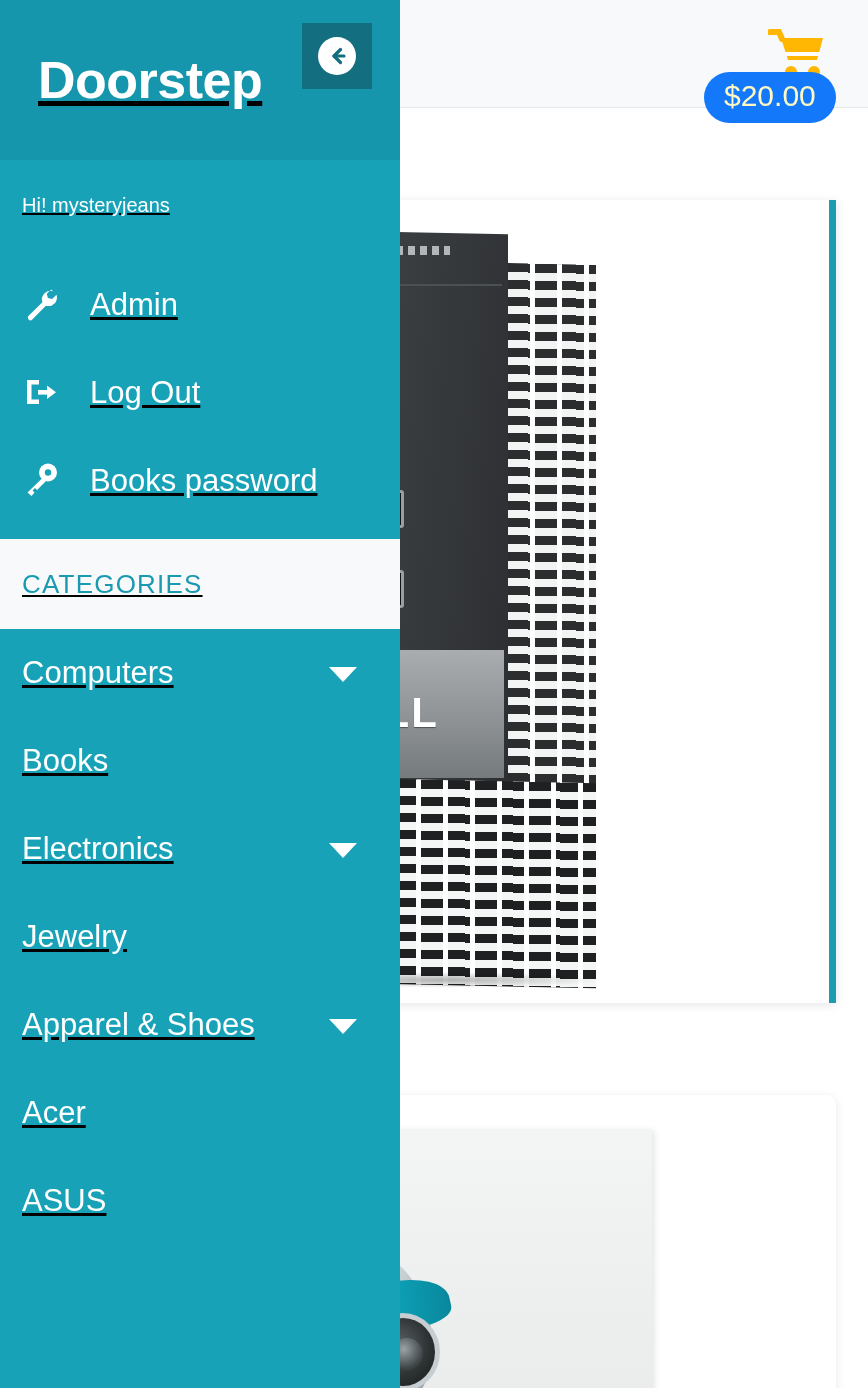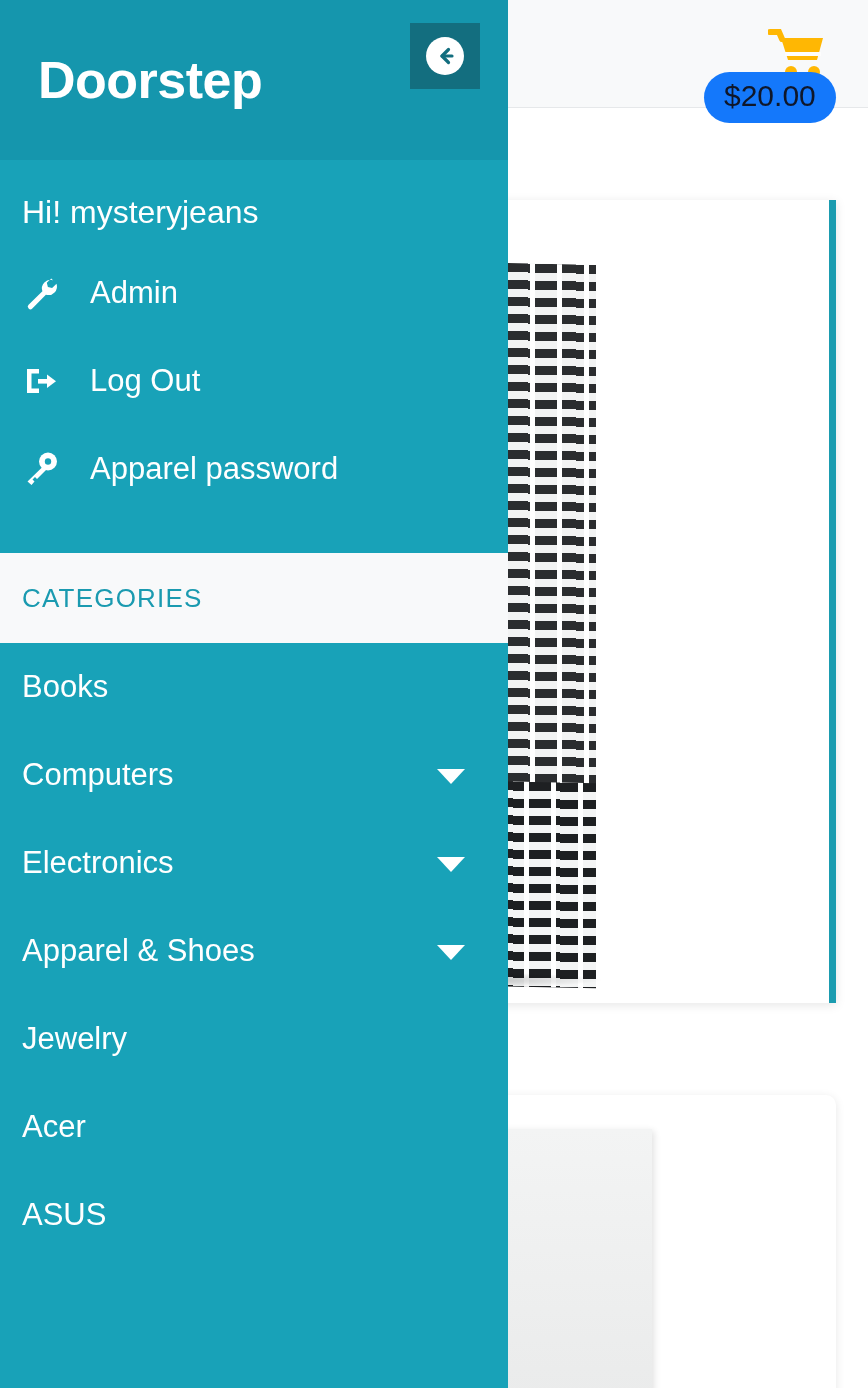--- a/index.html
+++ b/index.html
@@ -73,21 +73,21 @@
     align-items: center;
     justify-content: center;
   }
   .cart-icon svg { display: block; }
 
   .price-badge {
     position: absolute;
     left: -58px;
     top: 54px;
     background: #1478fb;
-    color: #0f172a;
+    color: #fef9c3;
     font-size: 30px;
     line-height: 1;
     padding: 9px 20px 12px 20px;
     border-radius: 999px;
     white-space: nowrap;
   }
 
   
   .card {
     position: absolute;
@@ -313,24 +313,25 @@
     left: 500px; top: 0;
     width: 368px; height: 1388px;
     background: rgba(255,255,255,0.0);
     pointer-events: none;
   }
 
   
   .drawer {
     position: absolute;
     left: 0; top: 0;
-    width: 508px;
+    width: 400px;
     height: 1388px;
     background: #18a2b8;
     overflow: hidden;
+    text-decoration: underline;
   }
 
   .drawer-header {
     position: relative;
     height: 160px;
     background: #1596ad;
     display: flex;
     align-items: center;
   }
   .brand {
@@ -360,27 +361,27 @@
     align-items: center;
     justify-content: center;
   }
 
   .user-block {
     background: #18a2b8;
     padding: 24px 0 40px 0;
   }
   .greeting {
     color: #ffffff;
-    font-size: 32px;
+    font-size: 20px;
     margin: 0 0 0 22px;
     padding: 10px 0 18px 0;
   }
   .nav-row {
     display: flex;
-    align-items: center;
+    align-items: flex-end;
     height: 88px;
     padding-left: 22px;
     color: #ffffff;
     cursor: pointer;
   }
   .nav-icon {
     width: 56px;
     display: flex;
     align-items: center;
     justify-content: flex-start;
@@ -542,47 +543,47 @@
       </div>
 
       <div class="nav-row">
         <span class="nav-icon">
           <svg width="38" height="38" viewBox="0 0 38 38" fill="none">
             <circle cx="26" cy="11.5" r="9" fill="#ffffff"></circle>
             <circle cx="26" cy="11.5" r="3.2" fill="#18a2b8"></circle>
             <path d="M21.5 16 L5.5 31.5 L9.5 35 L12.5 31.5 L10.5 29.5 L13 27 L15 29 L25 19z" fill="#ffffff"></path>
           </svg>
         </span>
-        <span class="nav-label">Apparel password</span>
+        <span class="nav-label">Books password</span>
       </div>
     </div>
 
     <div class="section-head">
       <span>CATEGORIES</span>
     </div>
 
     <div class="list-block">
       <div class="list-row">
-        <span class="lbl">Books</span>
-      </div>
-      <div class="list-row">
         <span class="lbl">Computers</span>
         <span class="caret"></span>
       </div>
       <div class="list-row">
+        <span class="lbl">Books</span>
+      </div>
+      <div class="list-row">
         <span class="lbl">Electronics</span>
         <span class="caret"></span>
       </div>
       <div class="list-row">
+        <span class="lbl">Jewelry</span>
+      </div>
+      <div class="list-row">
         <span class="lbl">Apparel &amp; Shoes</span>
         <span class="caret"></span>
       </div>
-      <div class="list-row">
-        <span class="lbl">Jewelry</span>
-      </div>
     </div>
 
 
     <div class="list-block">
       <div class="list-row">
         <span class="lbl">Acer</span>
       </div>
       <div class="list-row">
         <span class="lbl">ASUS</span>
       </div>

